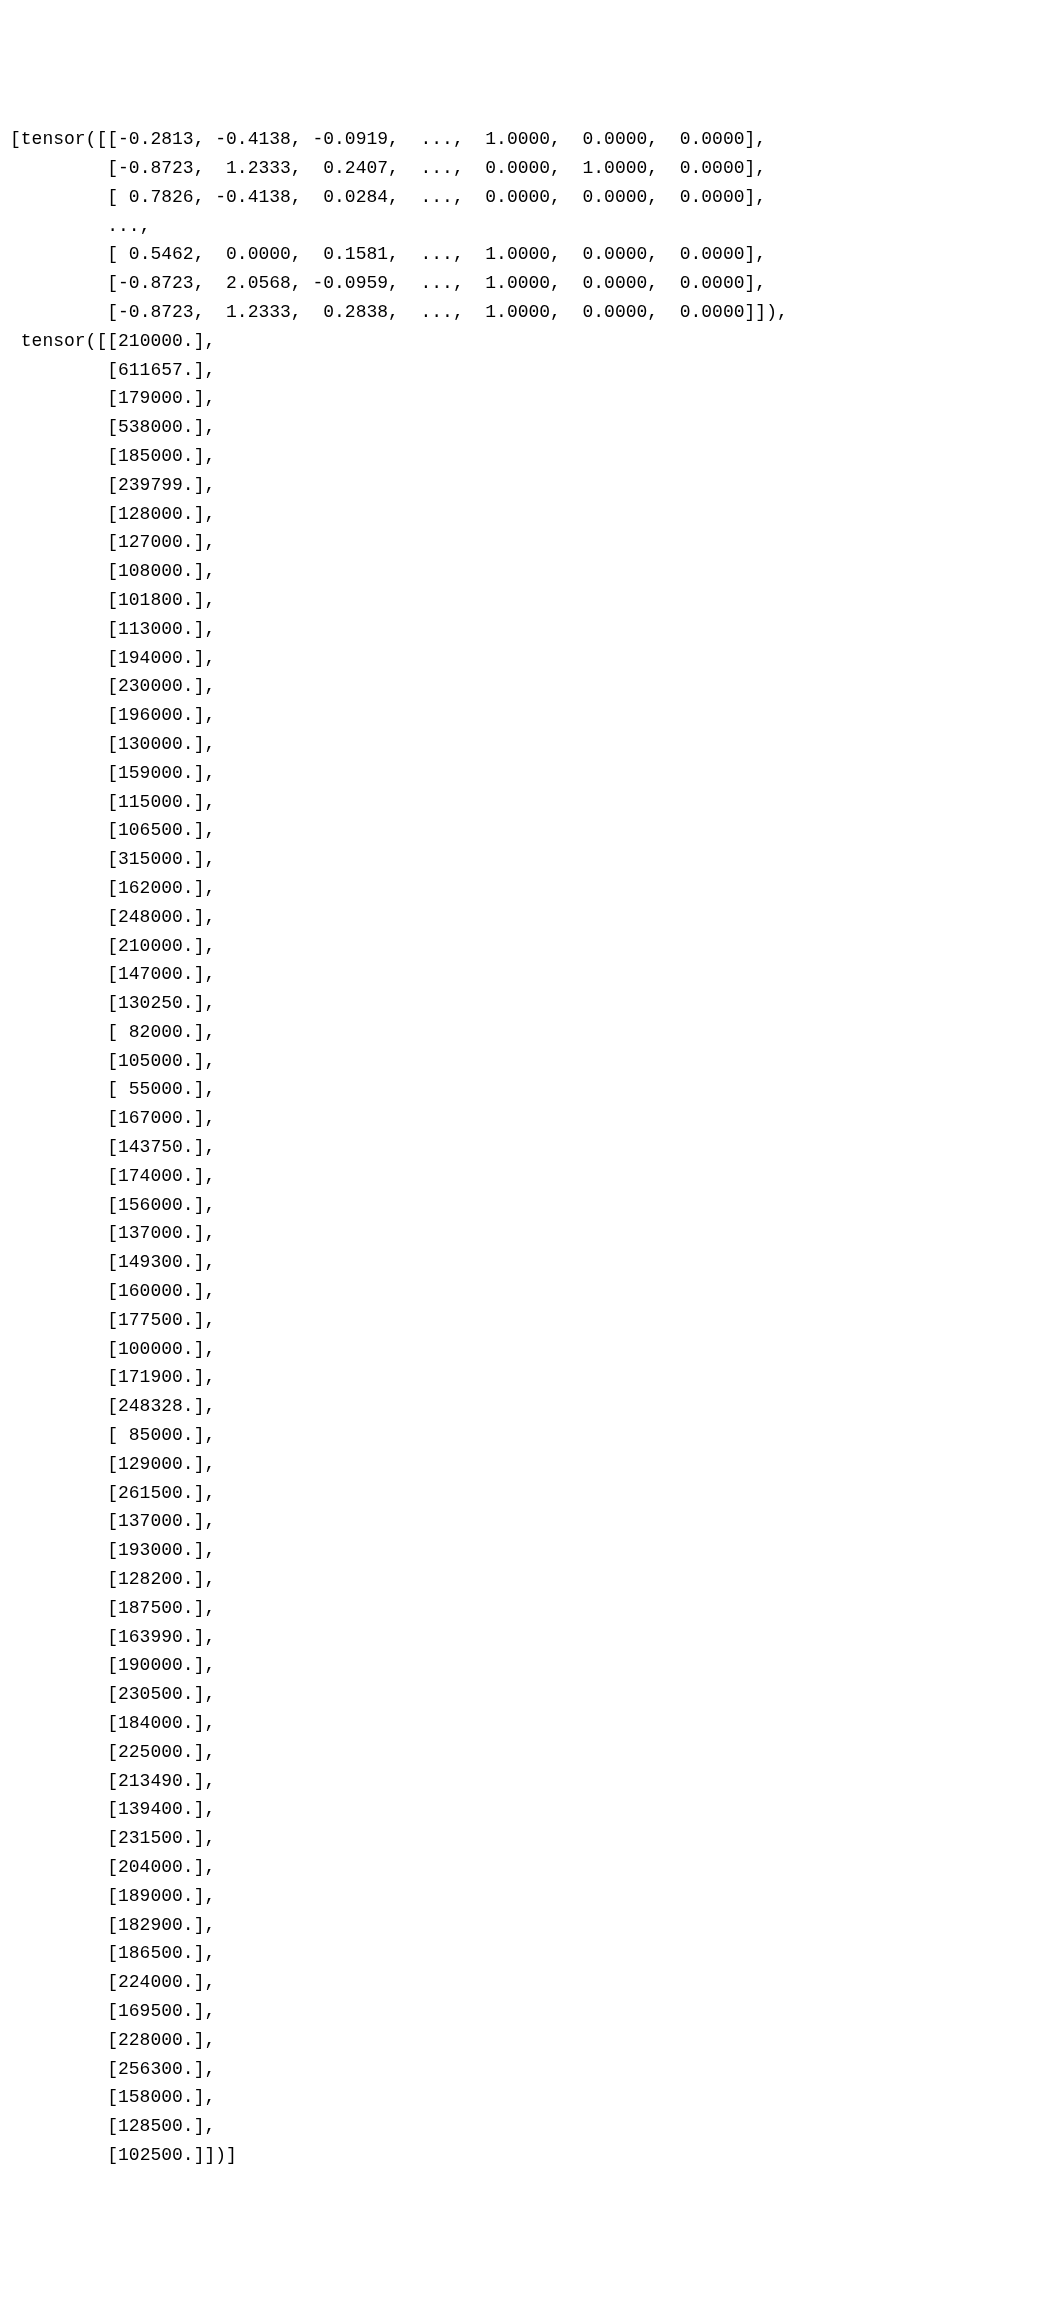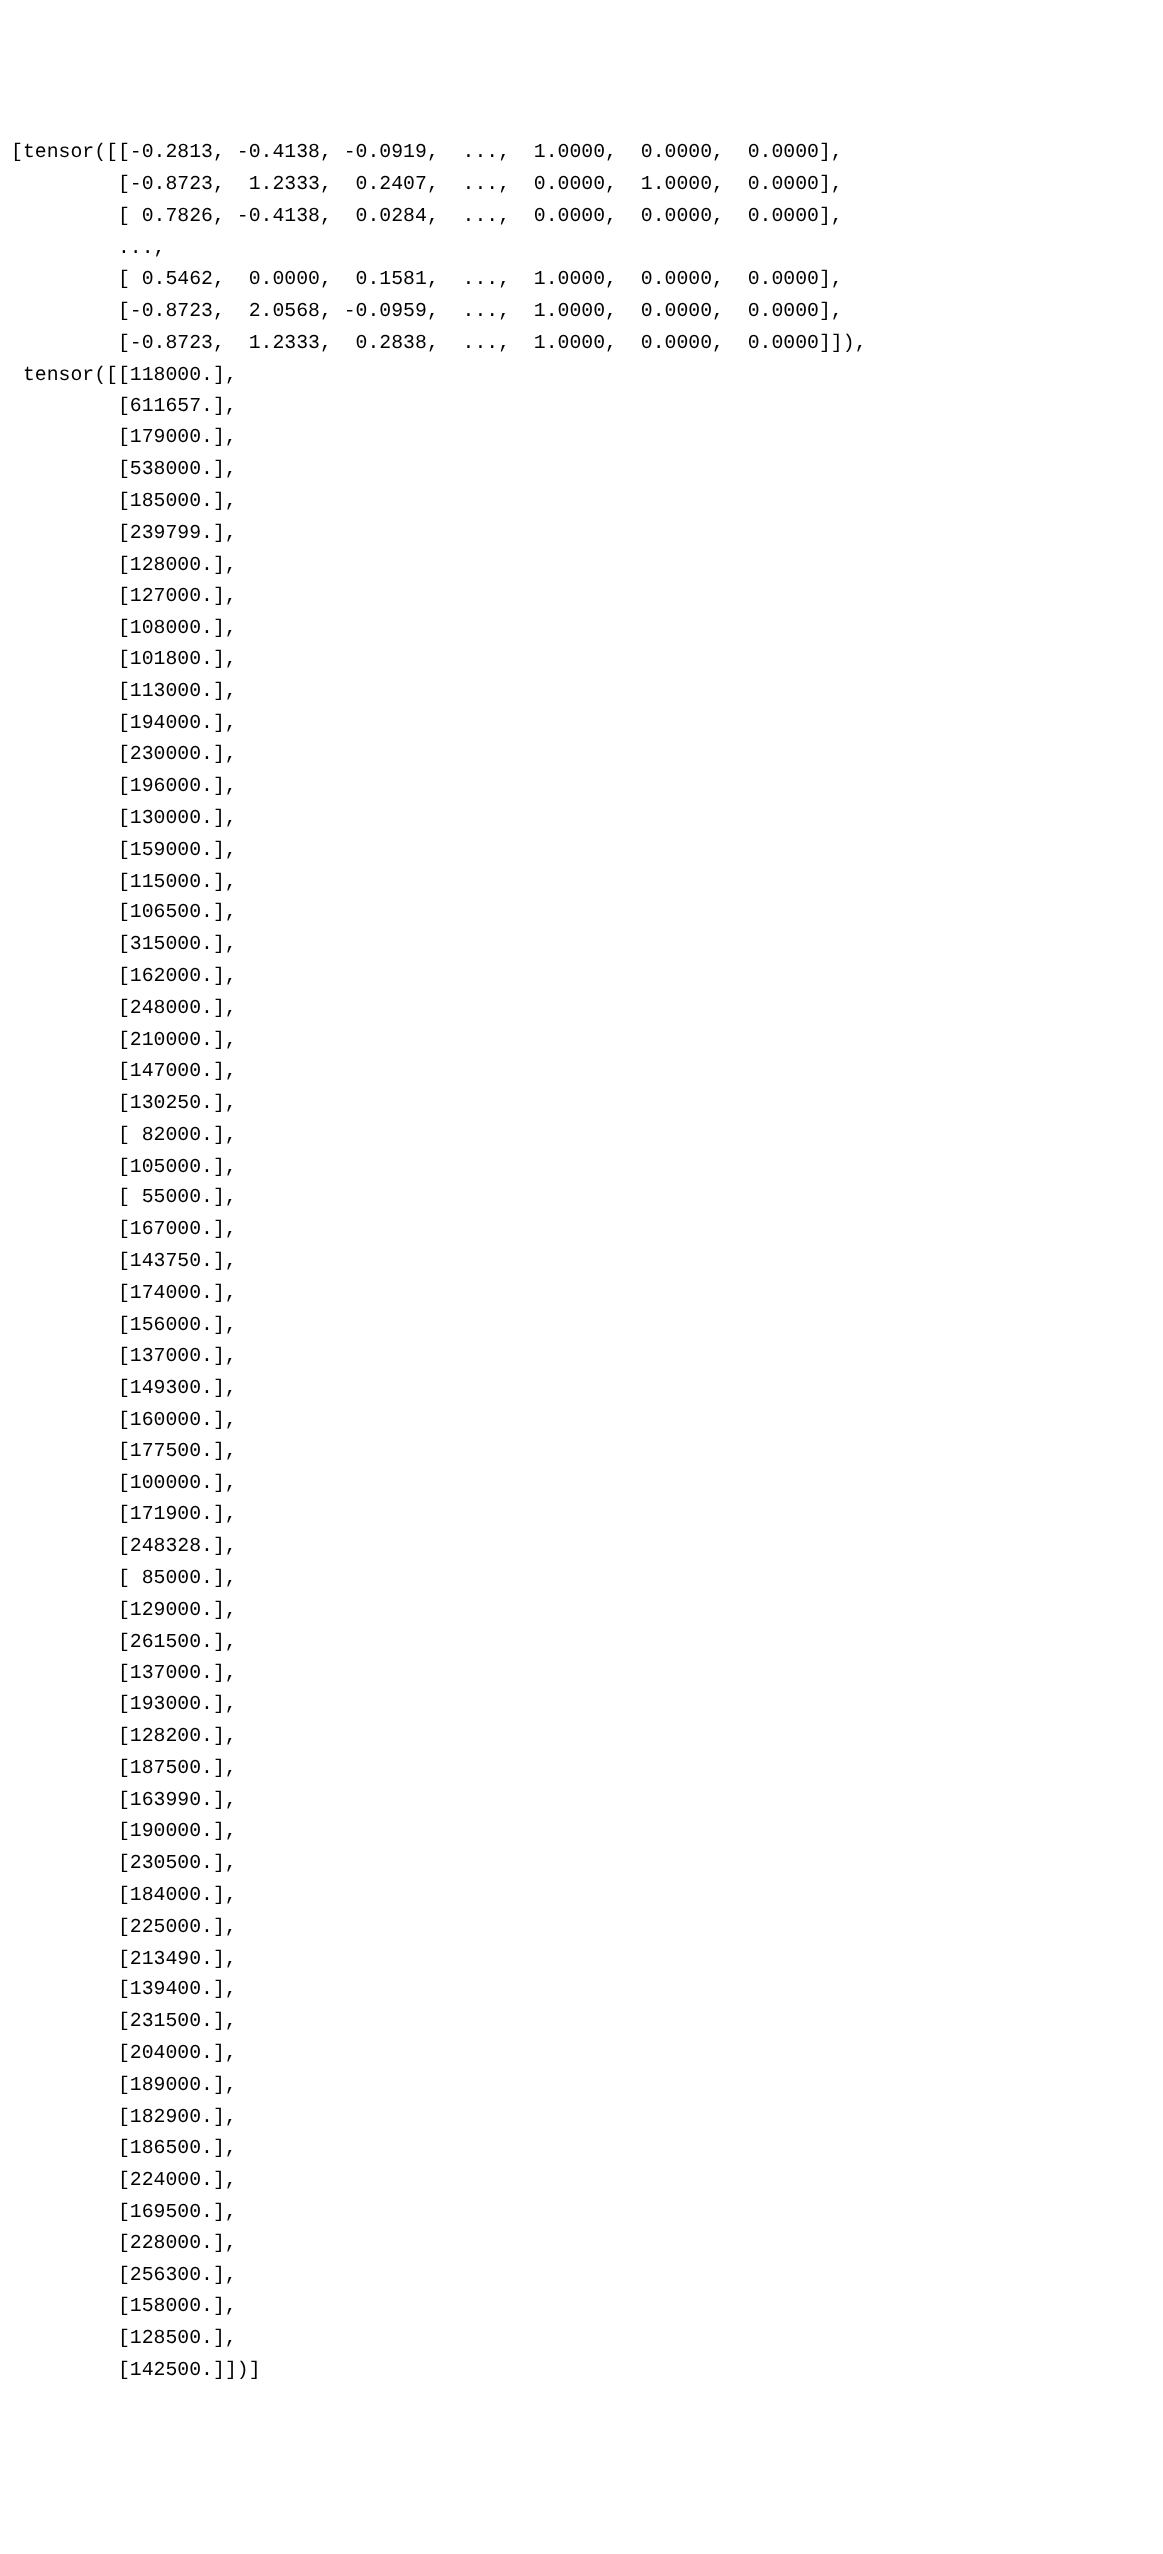--- a/index.html
+++ b/index.html
@@ -19,21 +19,21 @@
 
 
 
 <div><span><span>[tensor(</span><span>[[-0.2813, -0.4138, -0.0919,  ...,  1.0000,  0.0000,  0.0000],</span></span>
 <span>        <span> [-0.8723,  1.2333,  0.2407,  ...,  0.0000,  1.0000,  0.0000],</span></span>
 <span>        <span> [ 0.7826, -0.4138,  0.0284,  ...,  0.0000,  0.0000,  0.0000],</span></span>
 <span>        <span> ...,</span></span>
 <span>        <span> [ 0.5462,  0.0000,  0.1581,  ...,  1.0000,  0.0000,  0.0000],</span></span>
 <span>        <span> [-0.8723,  2.0568, -0.0959,  ...,  1.0000,  0.0000,  0.0000],</span></span>
 <span>        <span> [-0.8723,  1.2333,  0.2838,  ...,  1.0000,  0.0000,  0.0000]]),</span></span>
-<span><span> tensor(</span><span>[[118000.],</span></span>
+<span><span> tensor(</span><span>[[210000.],</span></span>
 <span id="tensor2-rows">         [611657.],
          [179000.],
          [538000.],
          [185000.],
          [239799.],
          [128000.],
          [127000.],
          [108000.],
          [101800.],
          [113000.],
@@ -82,18 +82,18 @@
          [204000.],
          [189000.],
          [182900.],
          [186500.],
          [224000.],
          [169500.],
          [228000.],
          [256300.],
          [158000.],
          [128500.],</span>
-<span>        <span> [142500.]])]</span></span></div>
+<span>        <span> [102500.]])]</span></span></div>
 
 
 
 
 
 
 </body></html>

